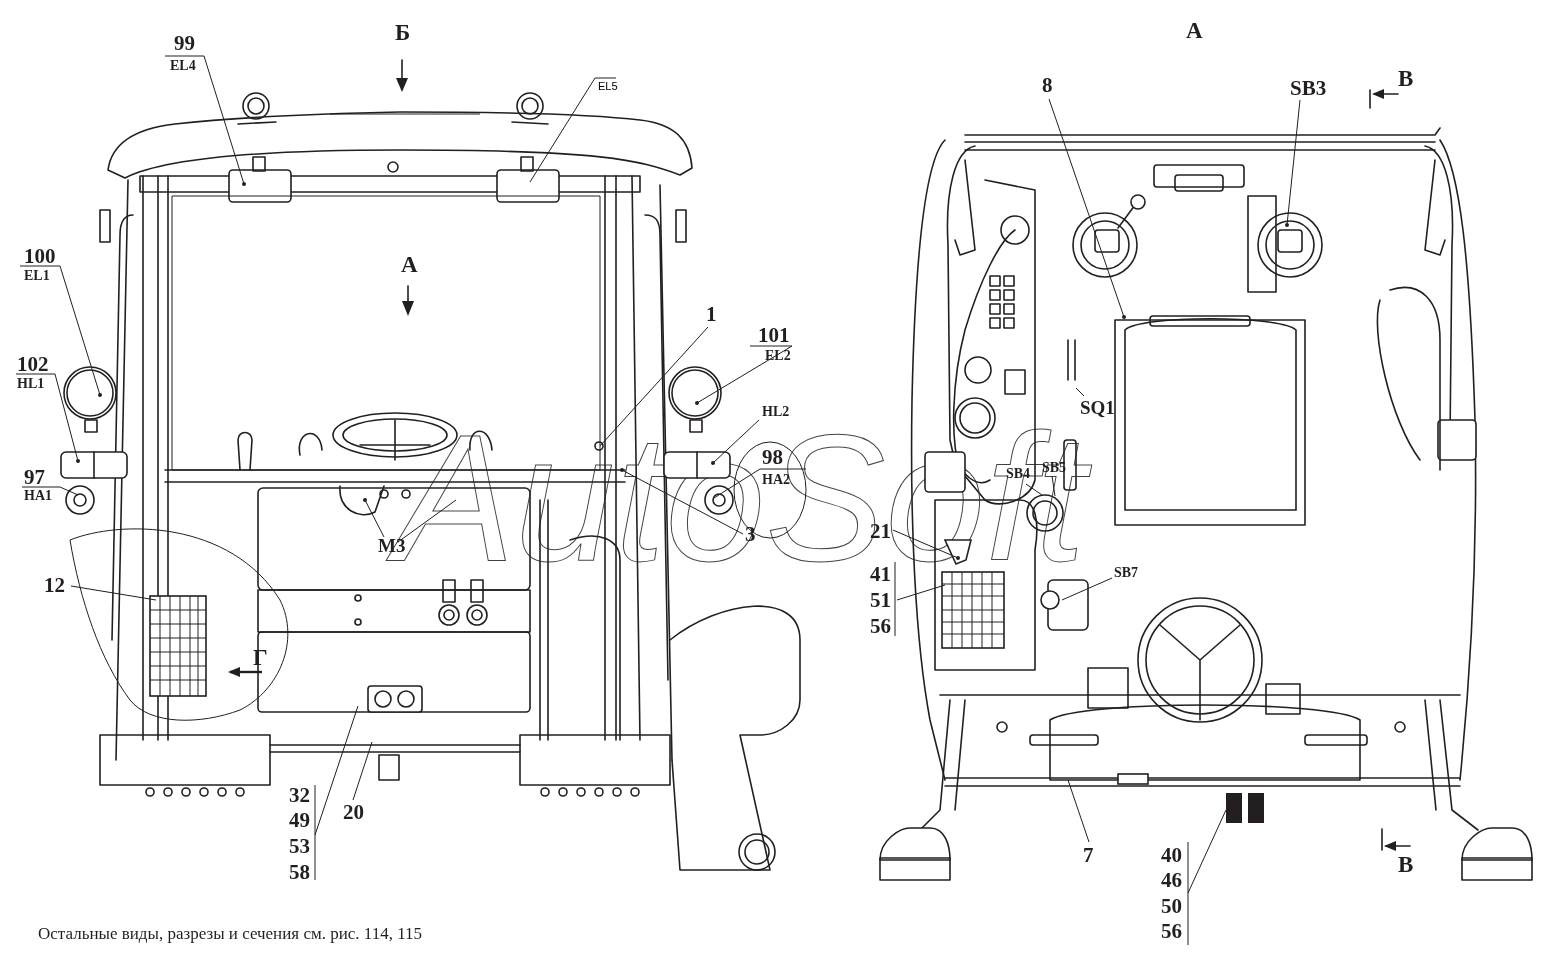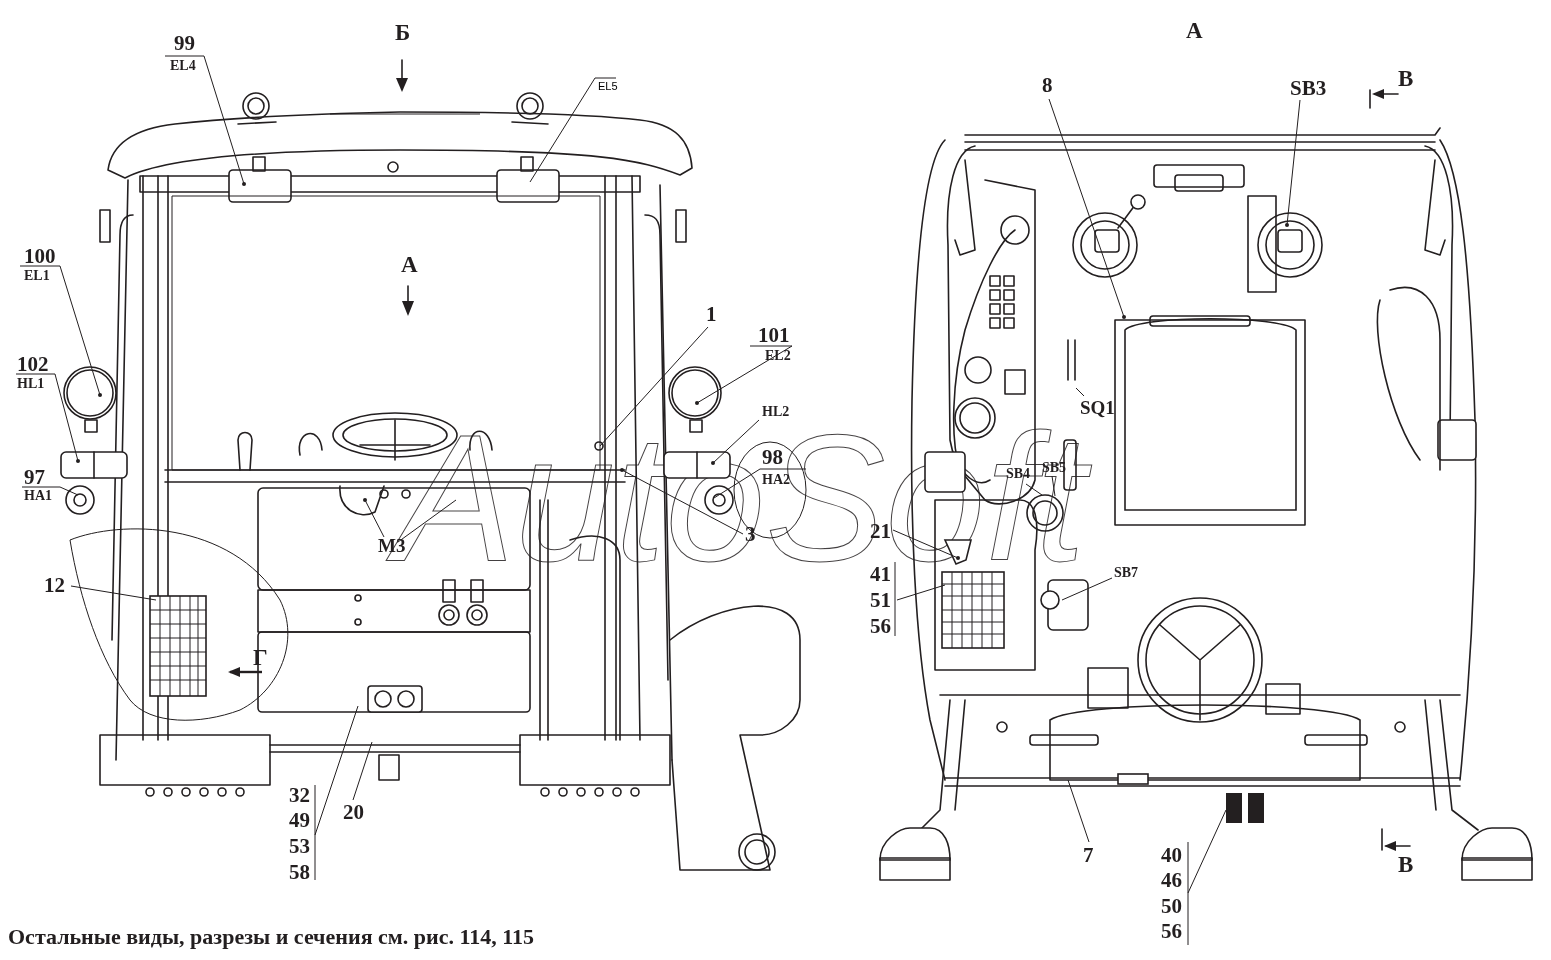--- a/index.html
+++ b/index.html
@@ -13,21 +13,21 @@
   .dk { fill:#231f20; }
   .lead { fill:none; stroke:#231f20; stroke-width:1; }
   .lbl { font-family:"Liberation Serif", "DejaVu Serif", serif; font-weight:bold; fill:#231f20; }
   .big { font-size:21px; }
   .mid { font-size:19px; }
   .small { font-size:14px; }
   .tiny { font-size:11px; font-family:"Liberation Sans", "DejaVu Sans", sans-serif; font-weight:normal; }
   .view { font-size:23px; }
   .wm { font-family:"Liberation Sans", "DejaVu Sans", sans-serif; font-style:italic; font-size:180px;
         fill:none; stroke:#231f20; stroke-width:1; opacity:0.85; }
-  .note { position:absolute; left:8px; top:924px; font-size:22px; font-weight:bold; }
+  .note { position:absolute; left:38px; top:924px; font-size:17px; font-weight:normal; }
 </style>
 </head>
 <body>
 
 <svg width="1551" height="960" viewBox="0 0 1551 960">
 
   <g>
     <text class="wm" x="395" y="560">AutoSoft</text>
   </g>
 

